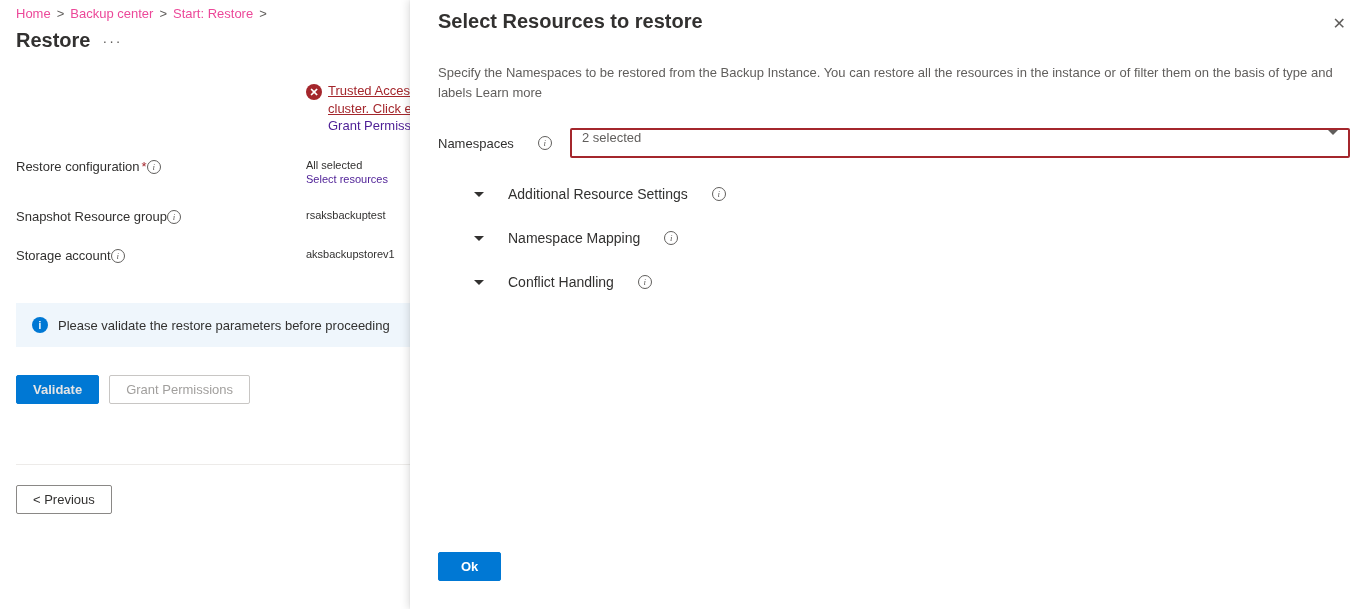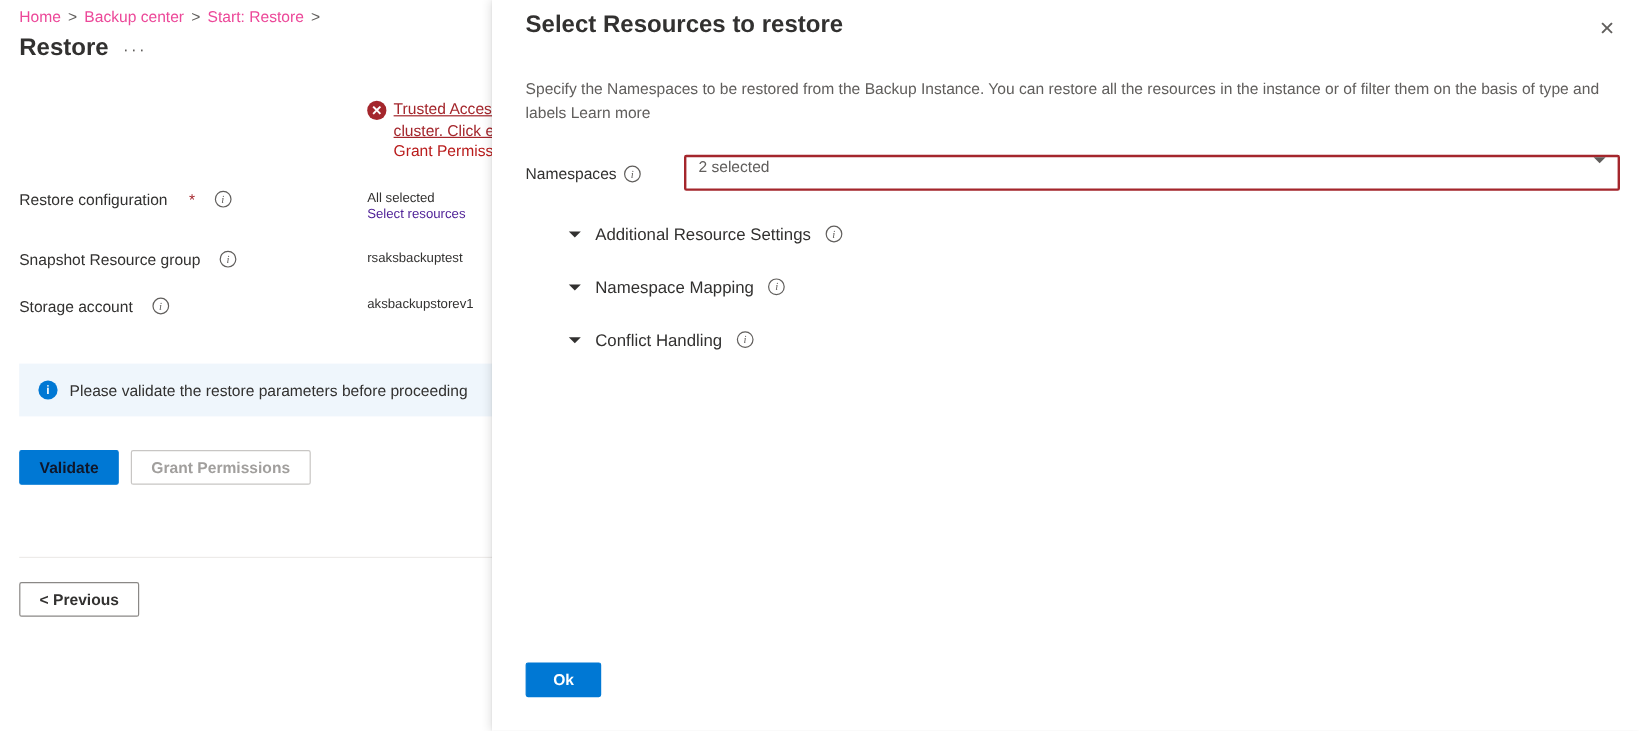--- a/index.html
+++ b/index.html
@@ -57,32 +57,33 @@
     }
     .error-icon {
       width:16px; height:16px; border-radius:50%;
       background:#a4262c;
       display:flex; align-items:center; justify-content:center;
       color:#fff; font-size:11px; font-weight:bold;
       flex-shrink:0;
       margin-top:2px;
     }
     .error-text { color:#a4262c; font-size:13px; line-height:1.4;text-decoration:underline; }
-    .error-link { color:#b91c1c; cursor:pointer; }
+    .error-link { color:#4c1d95; cursor:pointer; }
 
     
     .field-row {
       display:flex;
       align-items:flex-start;
       margin-bottom: 24px;
     }
     .field-label {
       width: 290px;
       display:flex;
-      gap:16px;
+      align-items:center;
+      gap:0;
       color:#323130;
       font-size:13px;
     }
     .field-value {
       color:#323130;
       font-size:11px;
     }
     .field-value .link { color:#4c1d95; cursor:pointer; display:block; margin-top:2px; }
     .required { color:#a4262c; margin-left:2px; }
     .info-icon {
@@ -116,26 +117,25 @@
 
     
     .btn {
       border:1px solid #8a8886;
       background:#fff;
       color:#323130;
       padding: 6px 16px;
       font-size:13px;
       cursor:pointer;
       border-radius:2px;
-      font-weight:bold;
     }
     .btn.primary {
       background:#0078d4;
       border-color:#0078d4;
-      color:#0f172a;
+      color:#e5e5e5;
       font-weight:600;
     }
     .btn.disabled {
       color:#a19f9d;
       border-color:#c8c6c4;
       cursor:default;
     }
     .btn-row { display:flex; gap:10px; }
 
     .footer-divider {
@@ -179,22 +179,22 @@
       margin-bottom: 26px;
     }
 
     .ns-row {
       display:flex;
       align-items:center;
       gap:12px;
     }
     .ns-label {
       display:flex;
-      align-items:flex-end;
-      gap:6px;
+      align-items:flex-start;
+      gap:24px;
       color:#323130;
       font-size:13px;
       min-width: 120px;
     }
     .ns-dropdown {
       flex:1;
       border: 2px solid #a4262c;
       height: 30px;
       display:flex;
       align-items:flex-start;
@@ -207,21 +207,21 @@
     .chevron-down {
       width:0;height:0;
       border-left:5px solid transparent;
       border-right:5px solid transparent;
       border-top:5px solid #605e5c;
     }
 
     .expandable {
       display:flex;
       align-items:center;
-      gap:12px;
+      gap:24px;
       margin-top:28px;
       margin-left: 36px;
       cursor:pointer;
     }
     .exp-chevron {
       width:0;height:0;
       border-left:5px solid transparent;
       border-right:5px solid transparent;
       border-top:5px solid #323130;
     }

